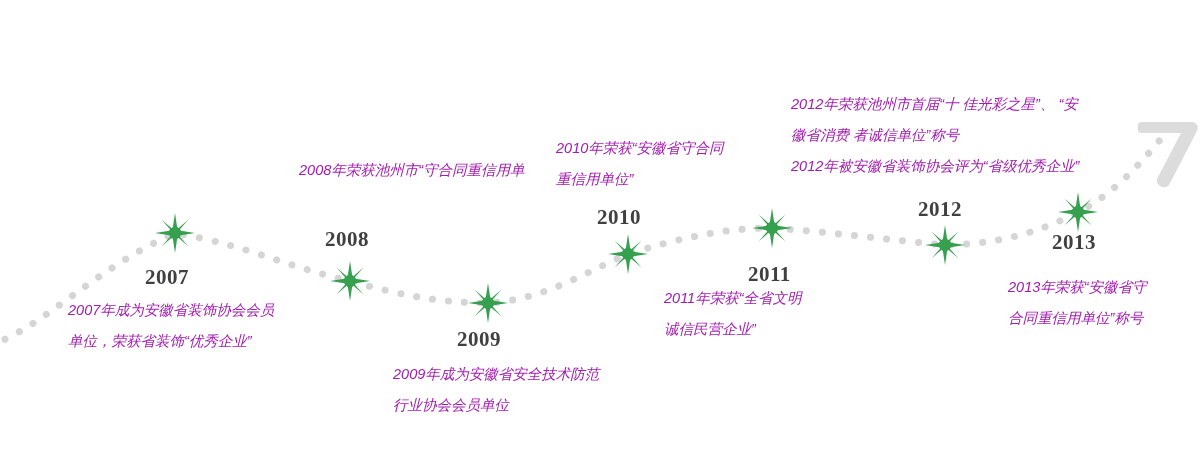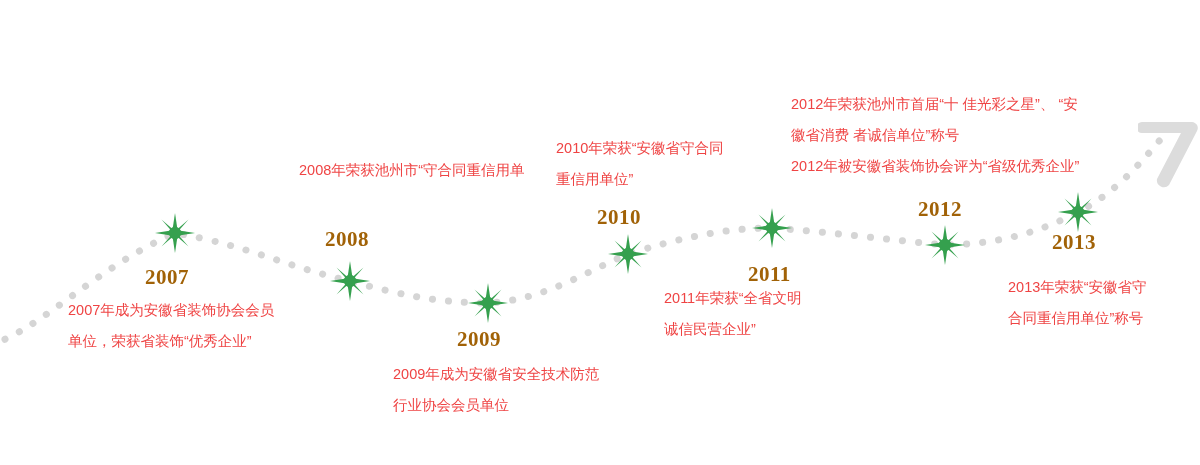--- a/index.html
+++ b/index.html
@@ -45,31 +45,32 @@
     margin-top: -22px;
   }
 
   
   .year-label {
     position: absolute;
     font-family: "Liberation Serif", "DejaVu Serif", serif;
     font-weight: bold;
     font-size: 21px;
     letter-spacing: 0.5px;
-    color: #a16207;
+    color: #404040;
     white-space: nowrap;
   }
 
   
   .desc {
     position: absolute;
-    color: #ef4444;
+    color: #a21caf;
     font-size: 14.5px;
     line-height: 31px;
     white-space: nowrap;
+    font-style: italic;
   }
   .desc .line {
     display: block;
   }
 </style>
 </head>
 <body>
 
 <div id="timeline-root">
 

